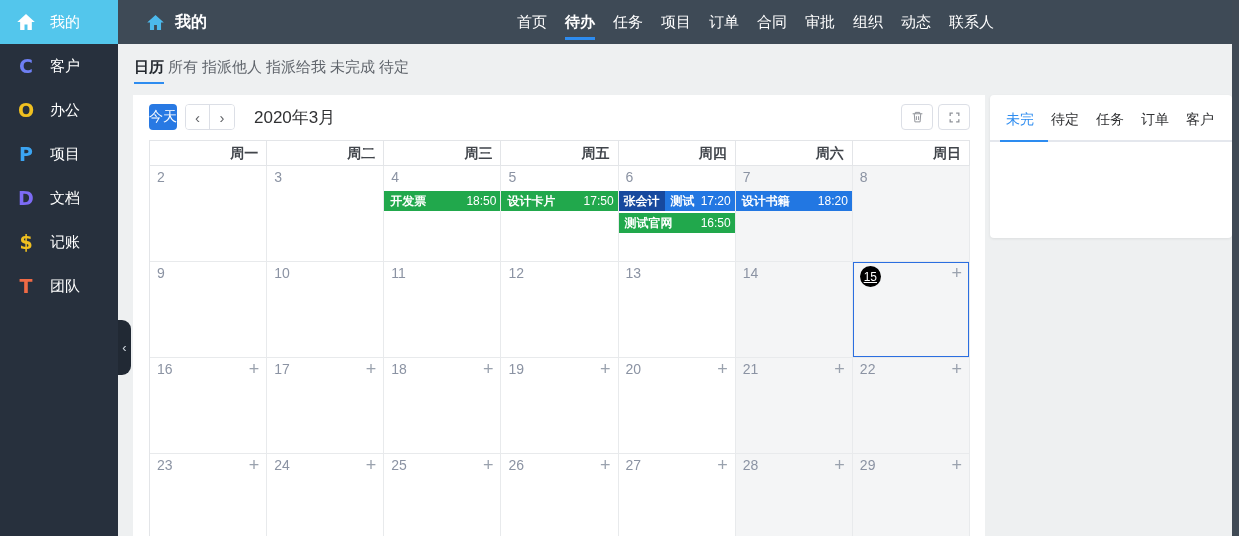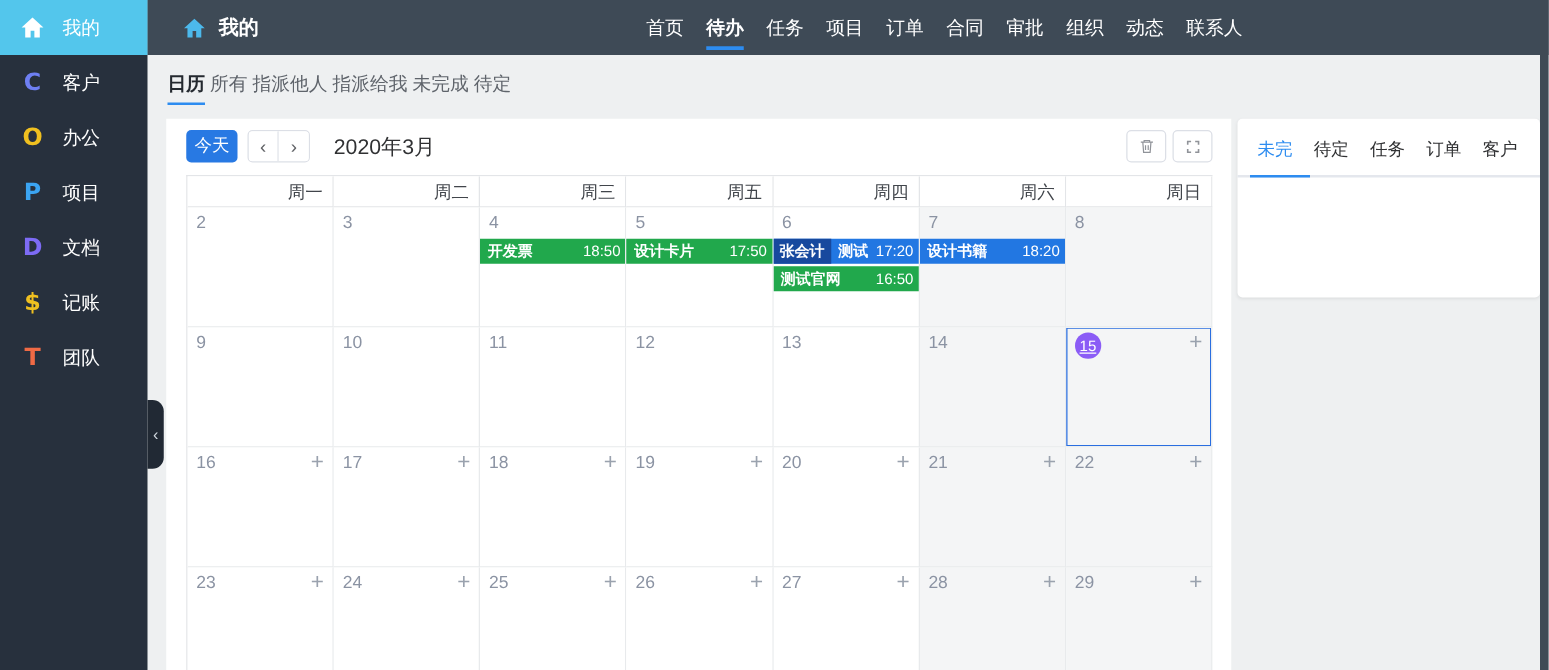--- a/index.html
+++ b/index.html
@@ -34,35 +34,35 @@
   #content { position:absolute; left:118px; top:44px; width:1121px; height:492px; background:#eef0f1; }
   #filter-tabs { display:flex; gap:4px; padding:14px 0 0 16px; }
   .ftab { font-size:15px; color:#5f646b; padding-bottom:5px; cursor:pointer; border-bottom:2px solid transparent; }
   .ftab.active { color:#24292f; font-weight:bold; border-bottom-color:#2d8cf0; }
 
   
   #calendar-card { position:absolute; left:15px; top:51px; width:852px; height:460px;
     background:#fff; padding:9px 15px 0 16px; }
   #cal-toolbar { display:flex; align-items:center; height:26px; }
   #btn-today { background:#2879e3; color:#fff; border:none; border-radius:4px; font-size:14px;
-    width:41px; height:26px; cursor:pointer; font-family:inherit; }
+    width:28px; height:26px; cursor:pointer; font-family:inherit; }
   #arrow-group { display:flex; margin-left:8px; border:1px solid #dcdfe6; border-radius:4px;
     overflow:hidden; height:26px; background:#fff; }
   .arrow-btn { width:24px; display:flex; align-items:center; justify-content:center;
     color:#606266; font-size:15px; cursor:pointer; background:#fff; border:none; font-family:inherit; }
   .arrow-btn.prev { border-right:1px solid #dcdfe6; }
   #cal-title { margin-left:19px; font-size:17px; color:#303133; }
   #toolbar-right { margin-left:auto; display:flex; gap:5px; }
   .icon-btn { width:32px; height:26px; border:1px solid #dcdfe6; border-radius:4px;
     display:flex; align-items:center; justify-content:center; background:#fff; cursor:pointer; }
 
   #cal-grid { margin-top:10px; display:grid; grid-template-columns:repeat(7,1fr);
     border-top:1px solid #e3e5e8; border-left:1px solid #e3e5e8; height:396px; overflow:hidden; }
   .wd { height:25px; line-height:25px; border-right:1px solid #e3e5e8; border-bottom:1px solid #e3e5e8;
-    text-align:right; padding-right:8px; font-size:14px; font-weight:normal; color:#41454b; background:#fff; }
+    text-align:right; padding-right:8px; font-size:14px; font-weight:bold; color:#41454b; background:#fff; }
   .cell { position:relative; height:96px; border-right:1px solid #e8eaec; border-bottom:1px solid #e8eaec;
     background:#fff; cursor:pointer; }
   .cell.weekend { background:#f4f5f6; }
   .cell.today { box-shadow:inset 0 0 0 1px #2a6ee0; }
   .cell-top { display:flex; justify-content:space-between; align-items:flex-start; padding:3px 7px 0 7px; height:24px; }
   .day-num { font-size:14px; color:#8b93a3; }
   .today-num { width:21px; height:21px; border-radius:50%; color:#fff; font-size:12px;
     display:flex; align-items:center; justify-content:center; margin-top:1px; }
   .add-icon { color:#9aa2ae; font-size:18px; line-height:16px; font-weight:300; }
   .events { margin-top:1px; }
@@ -291,21 +291,21 @@
               <span class="day-num">13</span>
             </div>
           </div>
           <div class="cell weekend">
             <div class="cell-top">
               <span class="day-num">14</span>
             </div>
           </div>
           <div class="cell weekend today">
             <div class="cell-top">
-              <span class="today-num" style="background: #8b5cf6; text-decoration: underline;">15</span>
+              <span class="today-num" style="background: #000000; text-decoration: underline;">15</span>
               <span class="add-icon">+</span>
             </div>
           </div>
           <div class="cell">
             <div class="cell-top">
               <span class="day-num">16</span>
               <span class="add-icon">+</span>
             </div>
           </div>
           <div class="cell">

